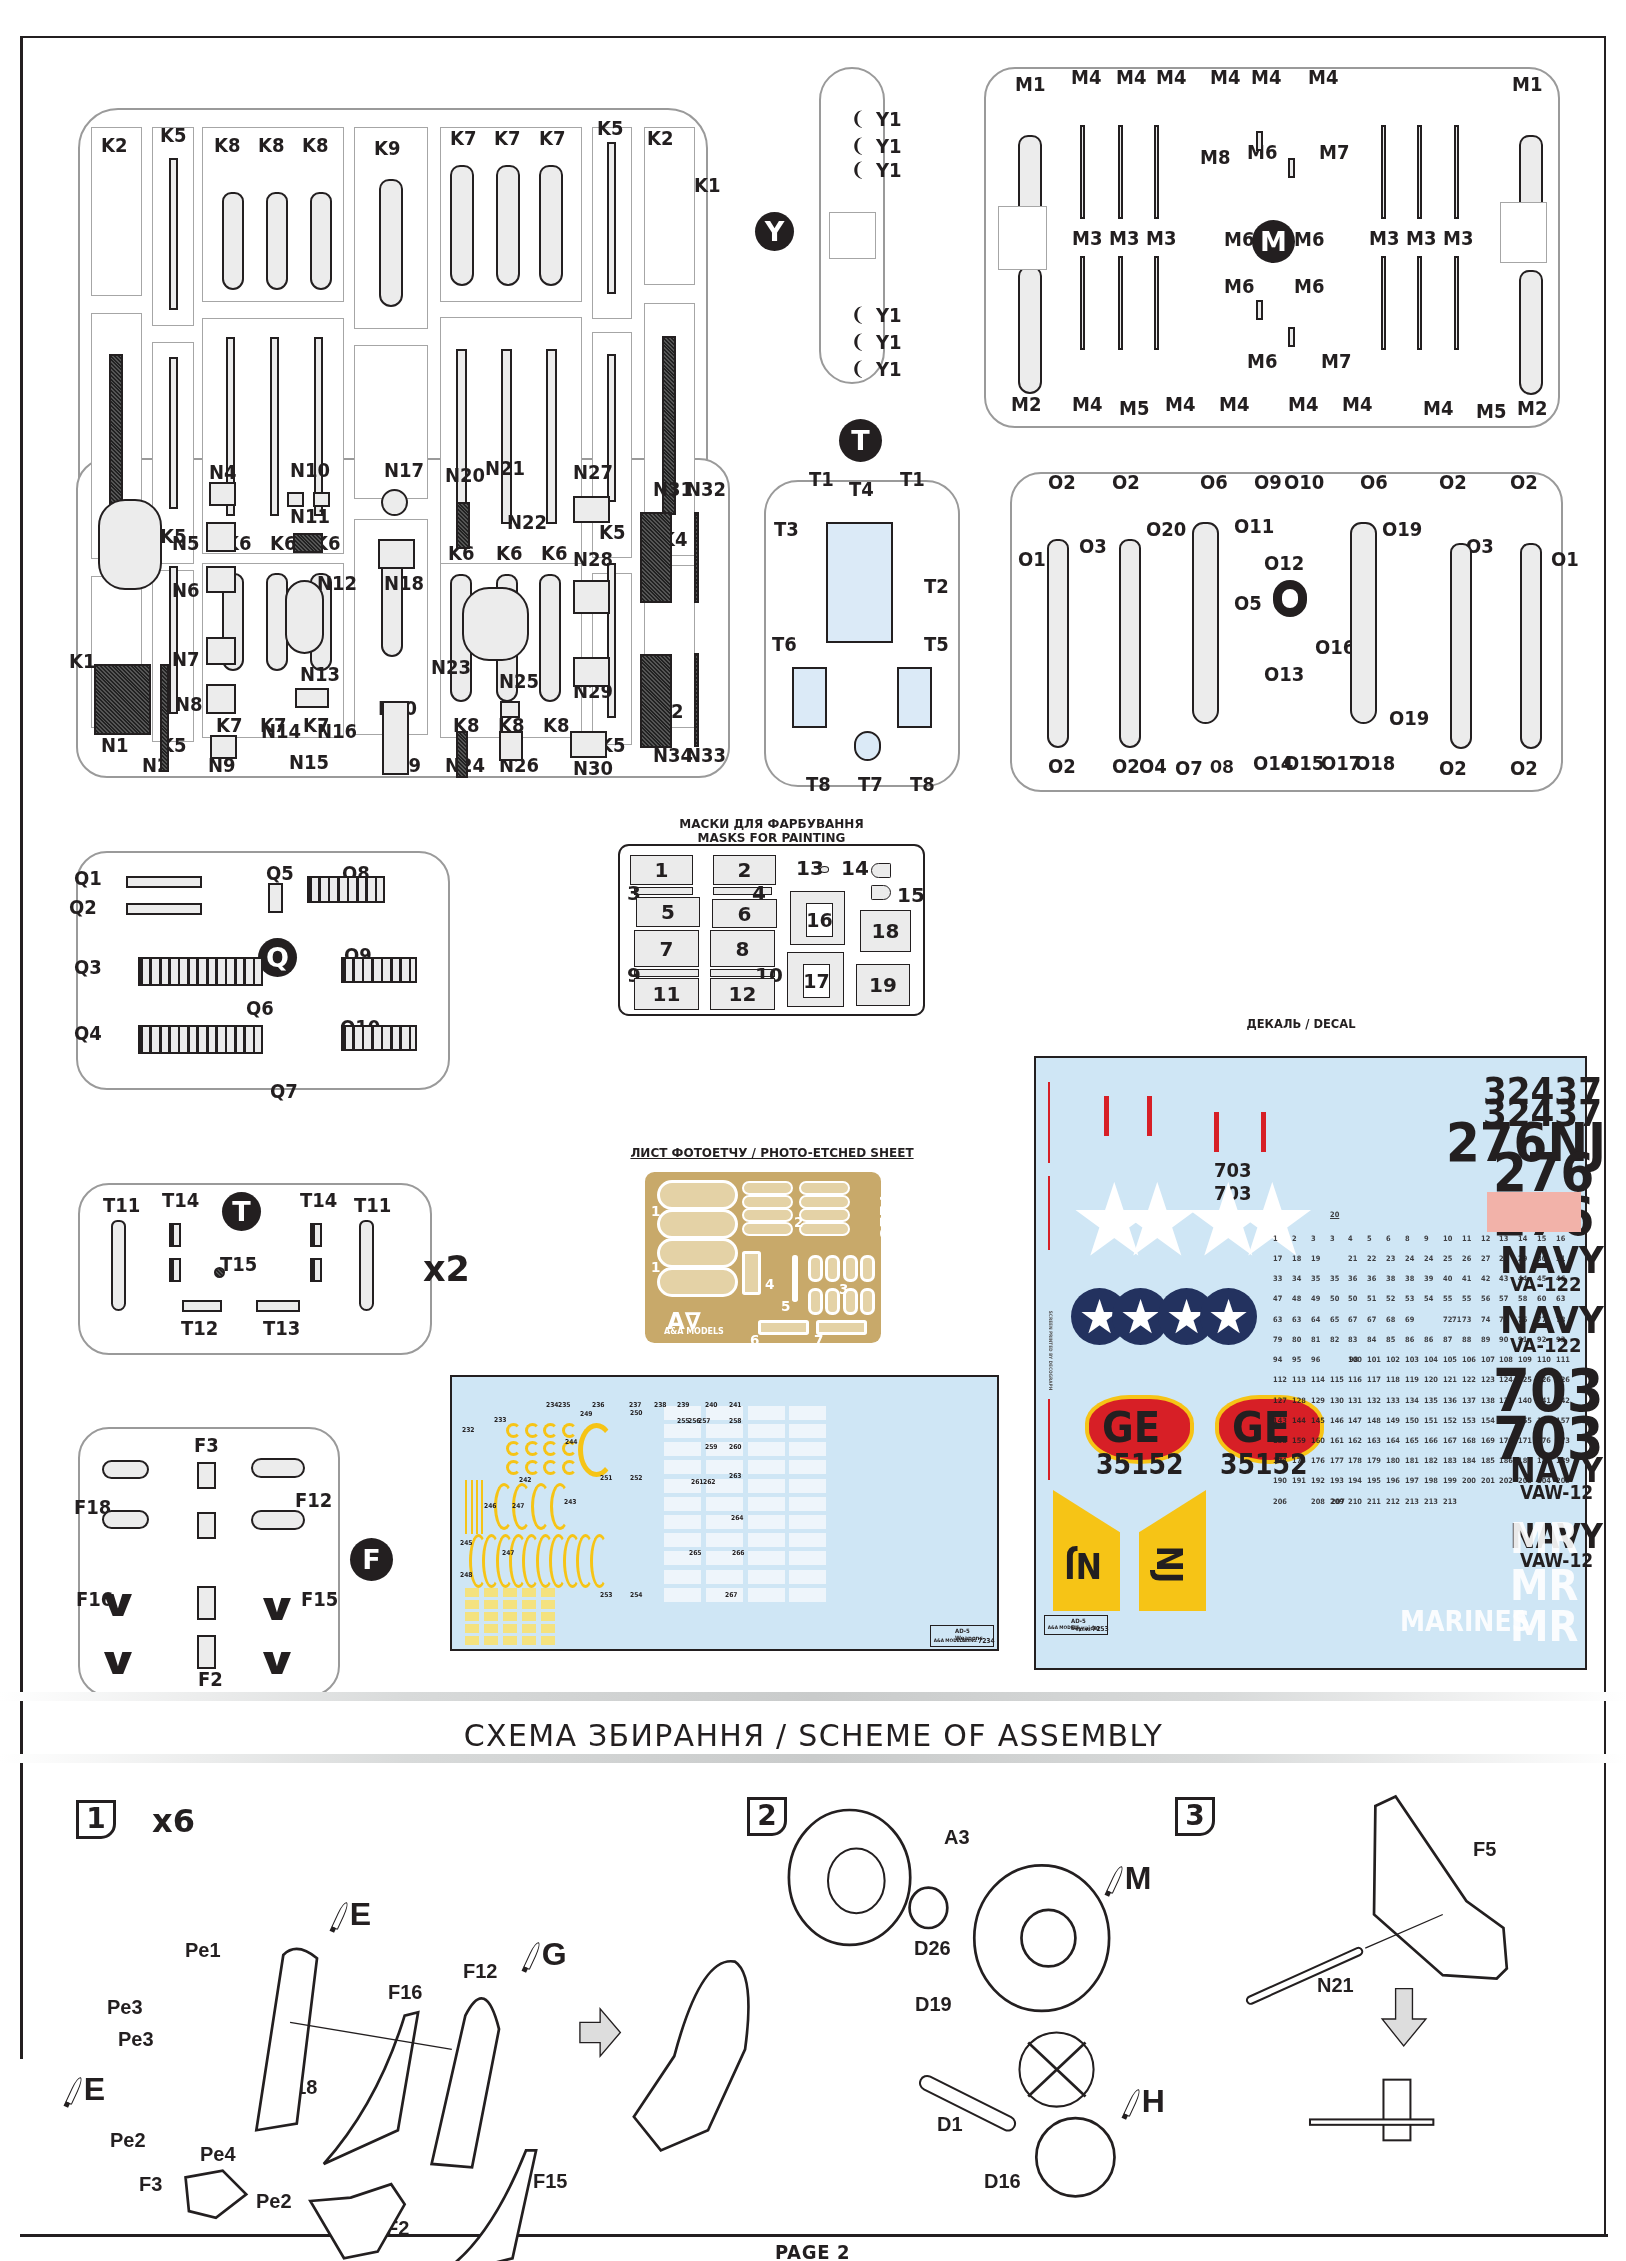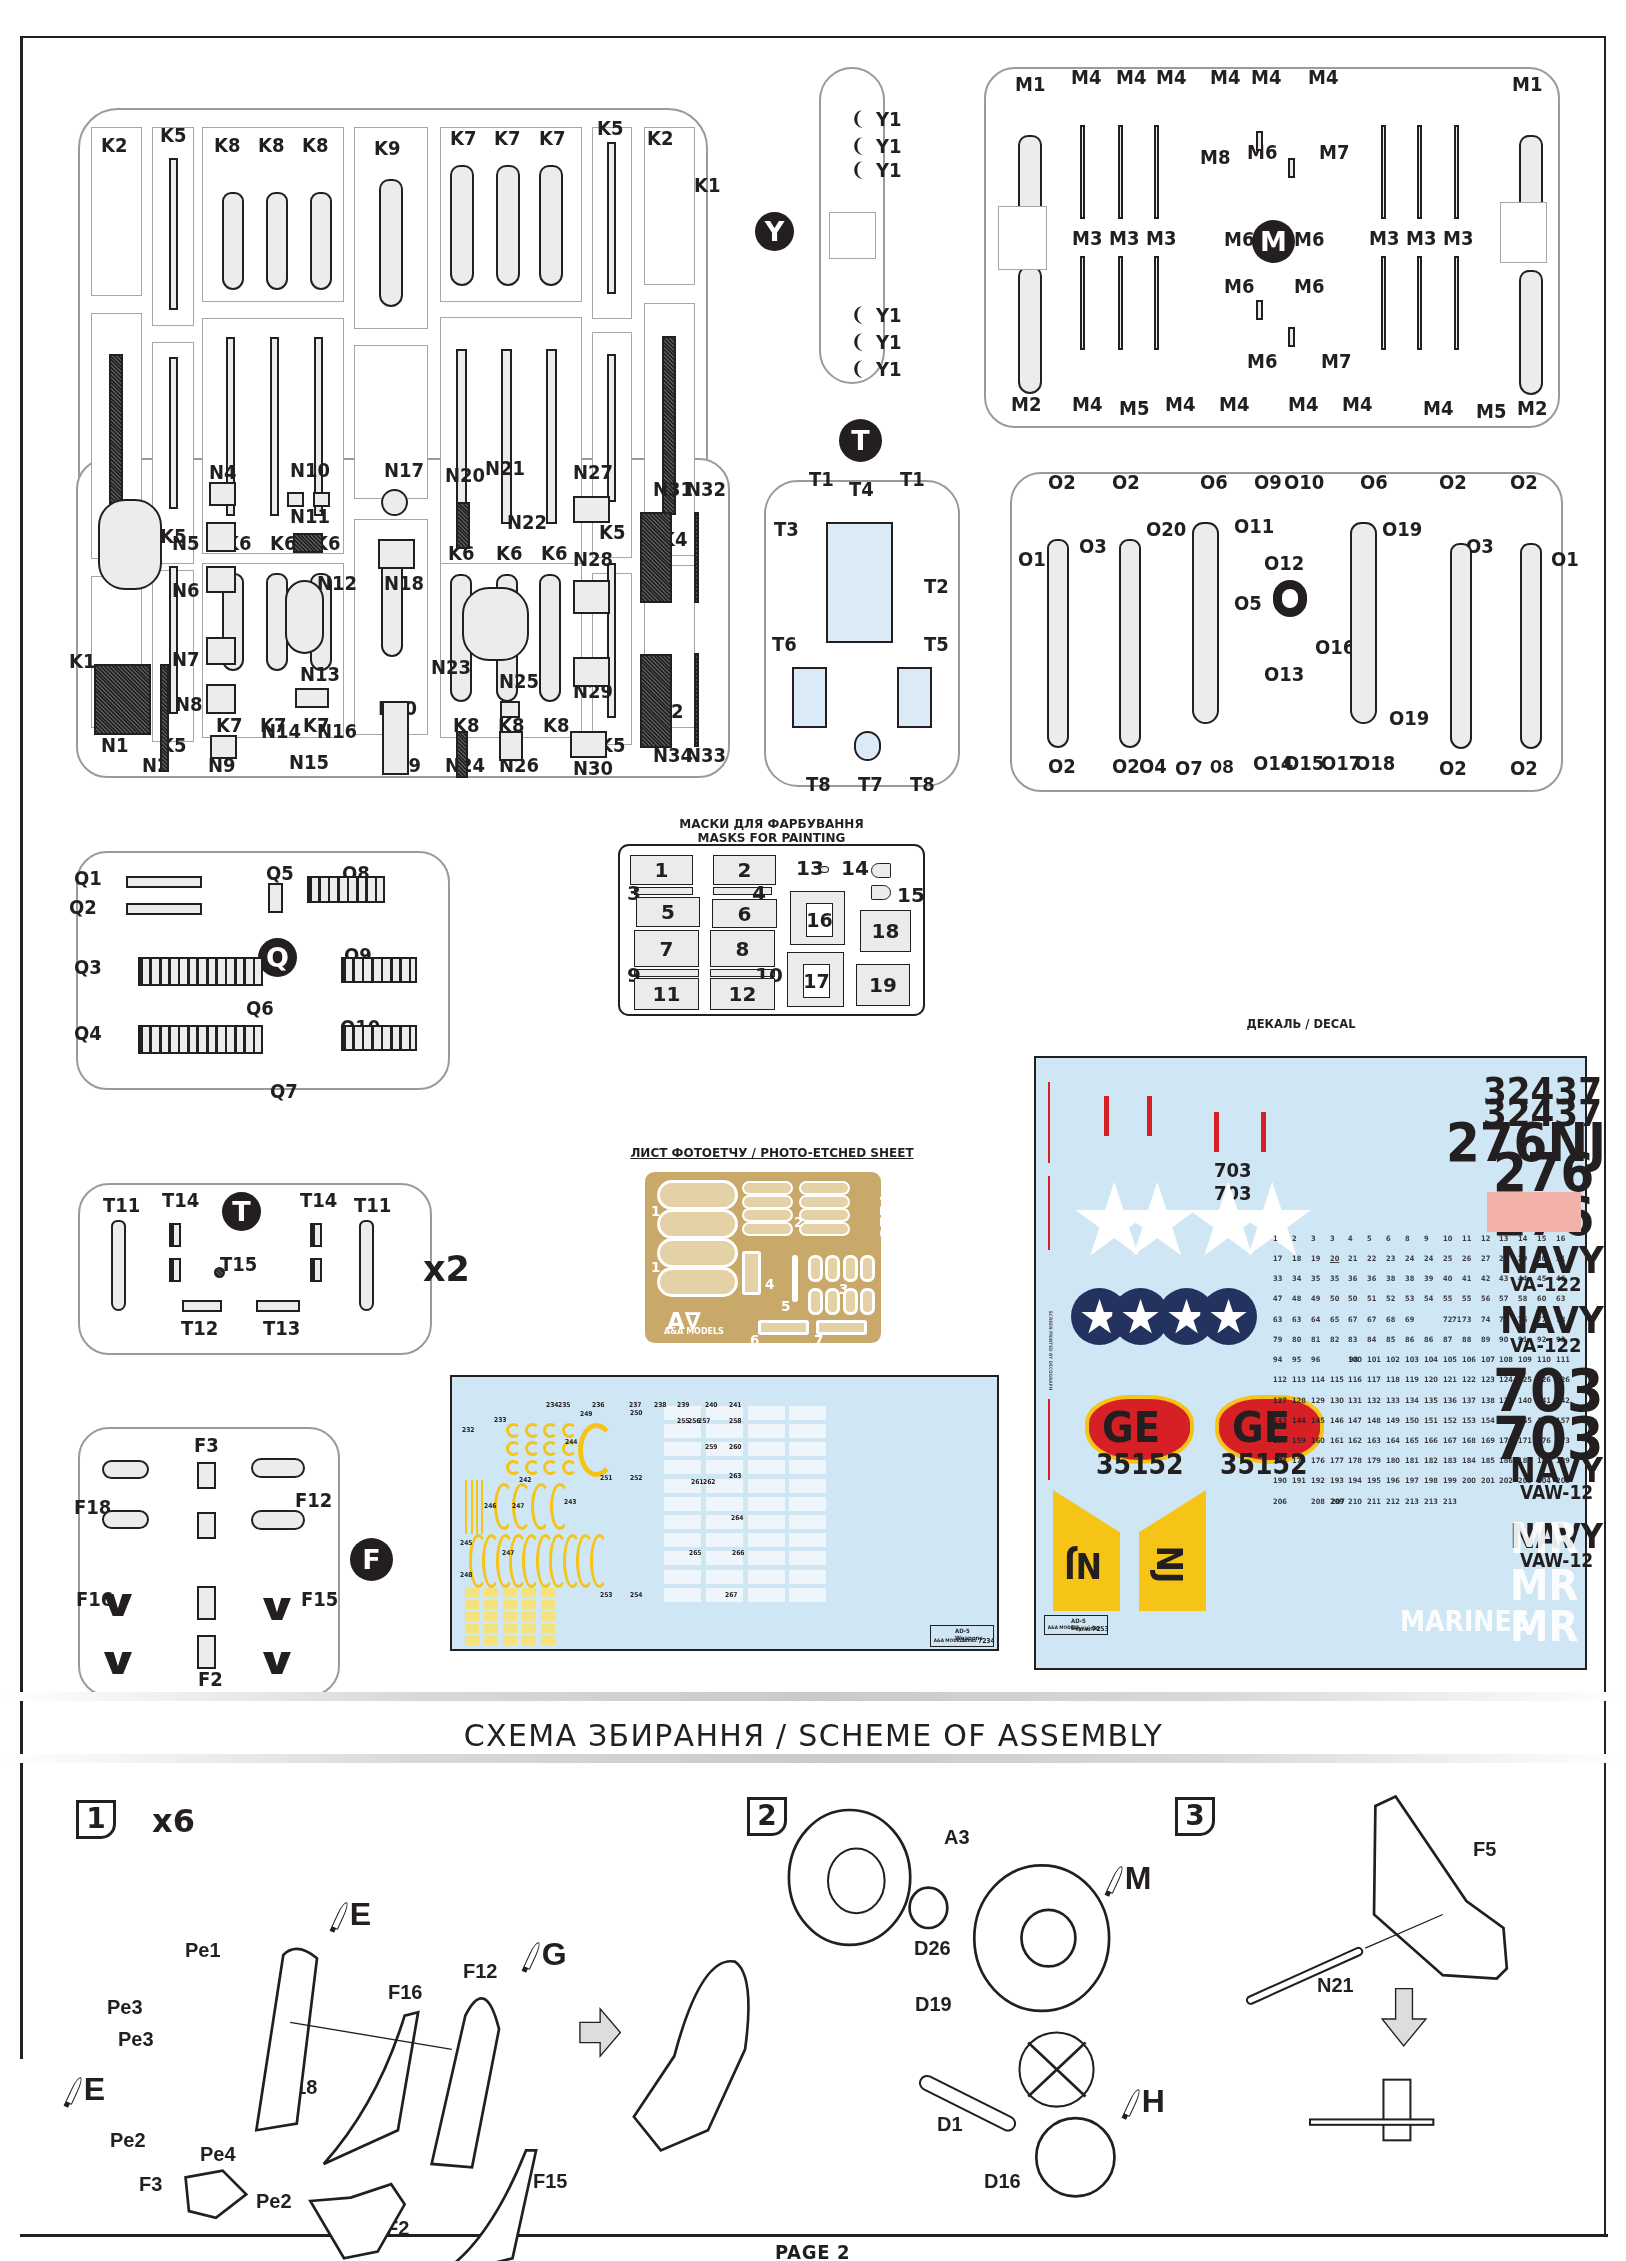--- a/index.html
+++ b/index.html
@@ -587,21 +587,21 @@
 <div class="dn" style="left: 1443px; top: 1234px; opacity: 0.85;">10</div>
 <div class="dn" style="left: 1462px; top: 1234px; opacity: 0.85;">11</div>
 <div class="dn" style="left: 1481px; top: 1234px; opacity: 0.85;">12</div>
 <div class="dn" style="left: 1499px; top: 1234px; opacity: 0.85;">13</div>
 <div class="dn" style="left: 1518px; top: 1234px; opacity: 0.85;">14</div>
 <div class="dn" style="left: 1537px; top: 1234px; opacity: 0.85;">15</div>
 <div class="dn" style="left: 1556px; top: 1234px; opacity: 0.85;">16</div>
 <div class="dn" style="left: 1273px; top: 1254px; opacity: 0.85;">17</div>
 <div class="dn" style="left: 1292px; top: 1254px; opacity: 0.85;">18</div>
 <div class="dn" style="left: 1311px; top: 1254px; opacity: 0.85;">19</div>
-<div class="dn" style="left: 1330px; top: 1254px; opacity: 0.85; text-decoration: underline;">20</div>
+<div class="dn" style="left: 1330px; top: 1210px; opacity: 0.85; text-decoration: underline;">20</div>
 <div class="dn" style="left: 1348px; top: 1254px; opacity: 0.85;">21</div>
 <div class="dn" style="left: 1367px; top: 1254px; opacity: 0.85;">22</div>
 <div class="dn" style="left: 1386px; top: 1254px; opacity: 0.85;">23</div>
 <div class="dn" style="left: 1405px; top: 1254px; opacity: 0.85;">24</div>
 <div class="dn" style="left: 1424px; top: 1254px; opacity: 0.85;">24</div>
 <div class="dn" style="left: 1443px; top: 1254px; opacity: 0.85;">25</div>
 <div class="dn" style="left: 1462px; top: 1254px; opacity: 0.85;">26</div>
 <div class="dn" style="left: 1481px; top: 1254px; opacity: 0.85;">27</div>
 <div class="dn" style="left: 1499px; top: 1254px; opacity: 0.85;">28</div>
 <div class="dn" style="left: 1518px; top: 1254px; opacity: 0.85;">29</div>

